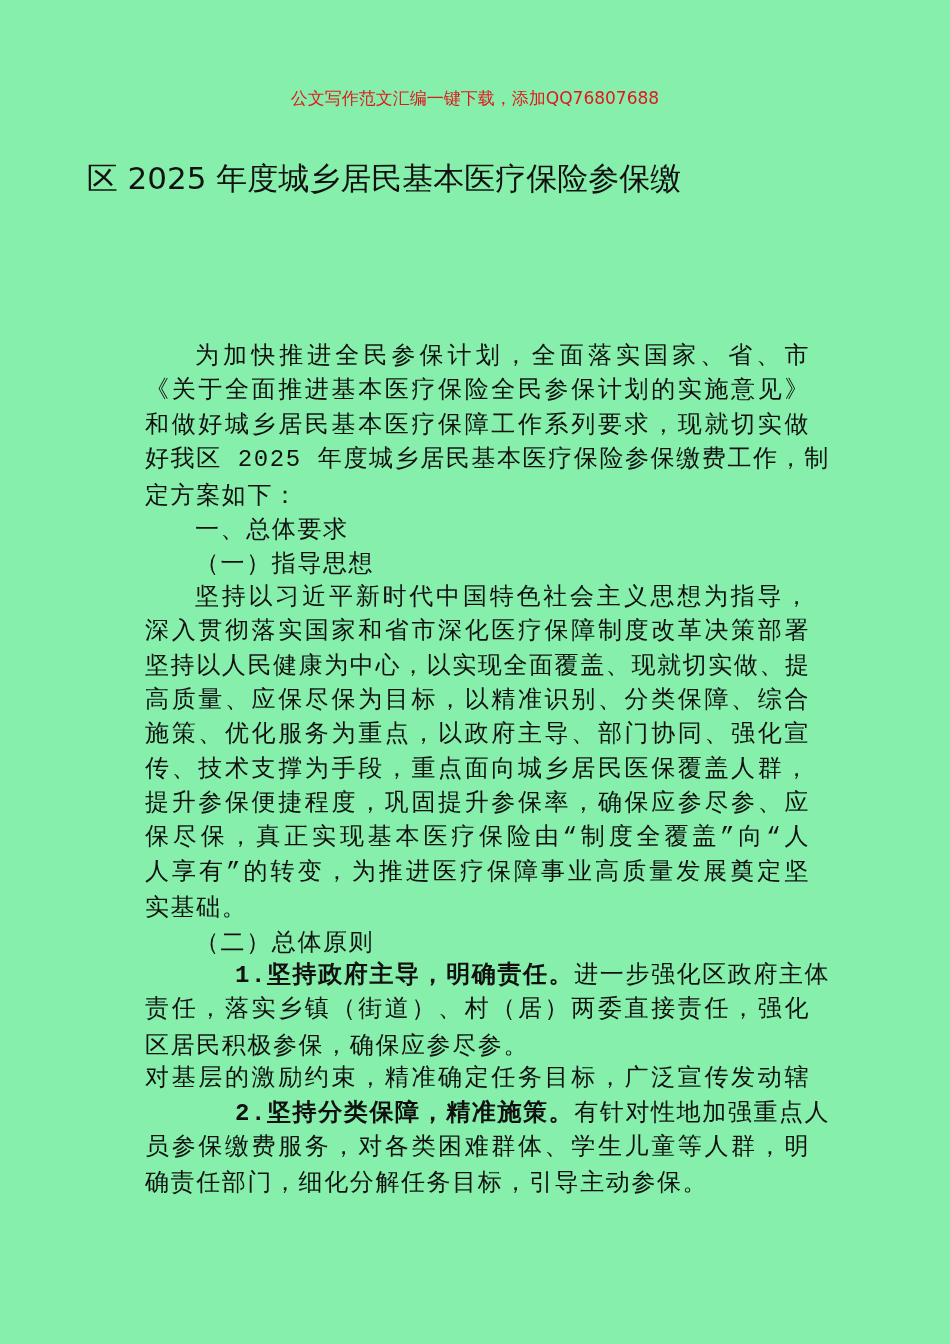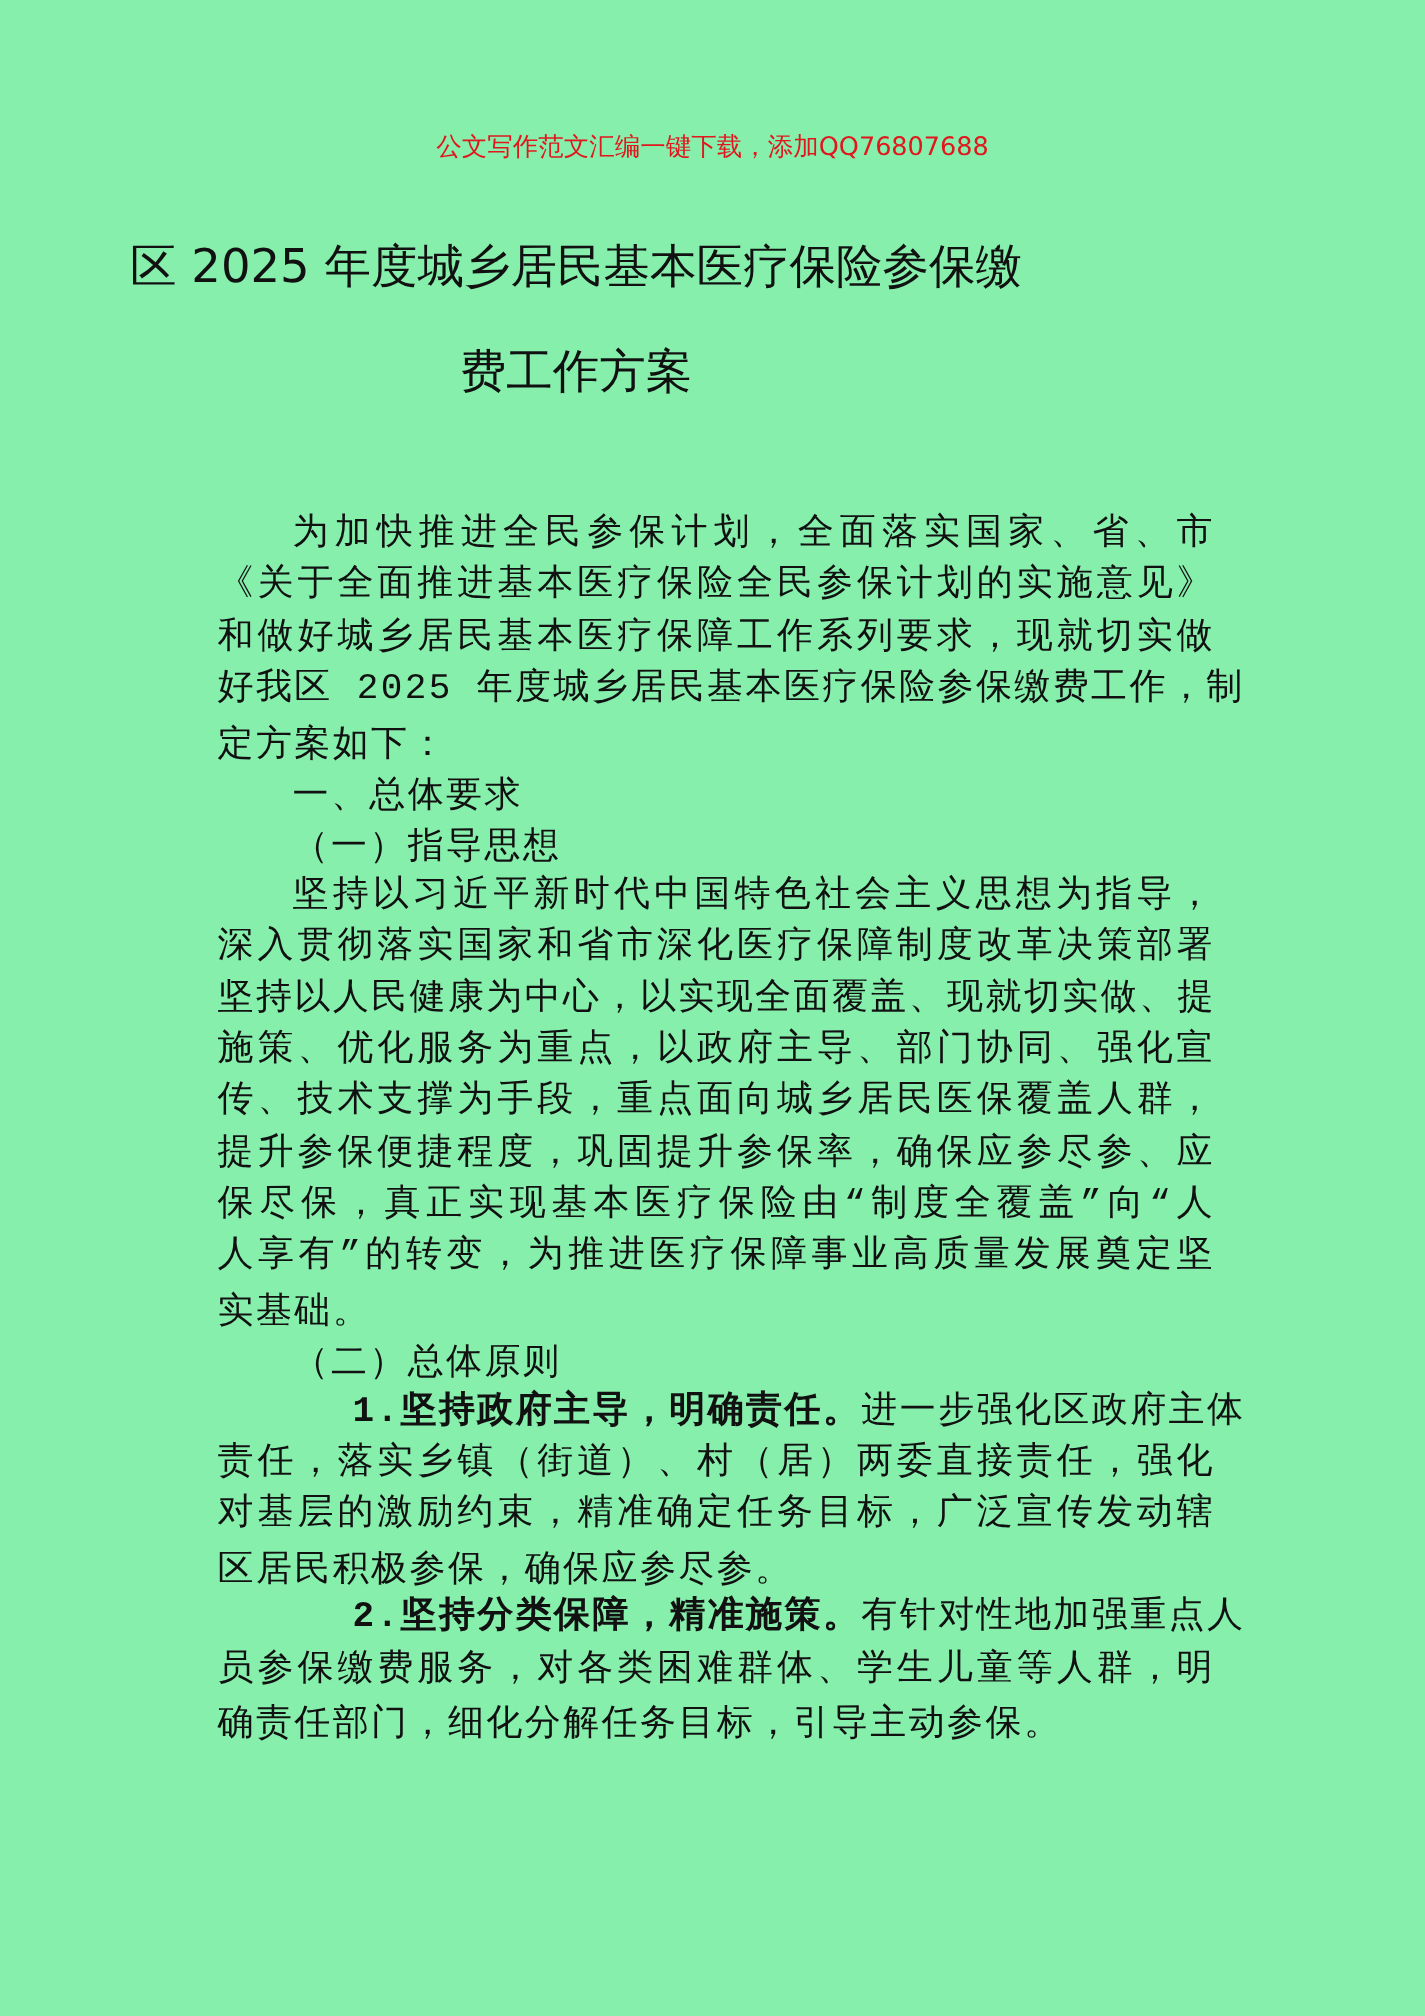--- a/index.html
+++ b/index.html
@@ -69,46 +69,46 @@
   .bold { font-weight: bold; margin-left: 40px; }
 </style>
 </head>
 <body>
 
 <div class="page">
 
   <div class="banner">公文写作范文汇编一键下载，添加QQ76807688</div>
 
   <div class="title l1">区 2025 年度城乡居民基本医疗保险参保缴</div>
-  <div class="title l2">费工作方案</div>
 
   <div class="body">
     <div class="line indent justify">为加快推进全民参保计划，全面落实国家、省、市</div>
     <div class="line justify">《关于全面推进基本医疗保险全民参保计划的实施意见》</div>
     <div class="line justify">和做好城乡居民基本医疗保障工作系列要求，现就切实做</div>
     <div class="line justify">好我区 2025 年度城乡居民基本医疗保险参保缴费工作，制</div>
     <div class="line">定方案如下：</div>
 
     <div class="line indent">一、总体要求</div>
     <div class="line indent">（一）指导思想</div>
 
     <div class="line indent justify">坚持以习近平新时代中国特色社会主义思想为指导，</div>
     <div class="line justify">深入贯彻落实国家和省市深化医疗保障制度改革决策部署</div>
     <div class="line justify">坚持以人民健康为中心，以实现全面覆盖、现就切实做、提</div>
+    <div class="line justify">高质量、应保尽保为目标，以精准识别、分类保障、综合</div>
     <div class="line justify">施策、优化服务为重点，以政府主导、部门协同、强化宣</div>
     <div class="line justify">传、技术支撑为手段，重点面向城乡居民医保覆盖人群，</div>
     <div class="line justify">提升参保便捷程度，巩固提升参保率，确保应参尽参、应</div>
     <div class="line justify">保尽保，真正实现基本医疗保险由“制度全覆盖”向“人</div>
     <div class="line justify">人享有”的转变，为推进医疗保障事业高质量发展奠定坚</div>
     <div class="line">实基础。</div>
 
     <div class="line indent">（二）总体原则</div>
 
     <div class="line indent justify"><span class="bold">1.坚持政府主导，明确责任。</span><span>进一步强化区政府主体</span></div>
     <div class="line justify">责任，落实乡镇（街道）、村（居）两委直接责任，强化</div>
+    <div class="line">区居民积极参保，确保应参尽参。</div>
     <div class="line justify">对基层的激励约束，精准确定任务目标，广泛宣传发动辖</div>
-    <div class="line">区居民积极参保，确保应参尽参。</div>
 
     <div class="line indent justify"><span class="bold">2.坚持分类保障，精准施策。</span><span>有针对性地加强重点人</span></div>
     <div class="line justify">员参保缴费服务，对各类困难群体、学生儿童等人群，明</div>
     <div class="line">确责任部门，细化分解任务目标，引导主动参保。</div>
   </div>
 </div>
 
 </body></html>

